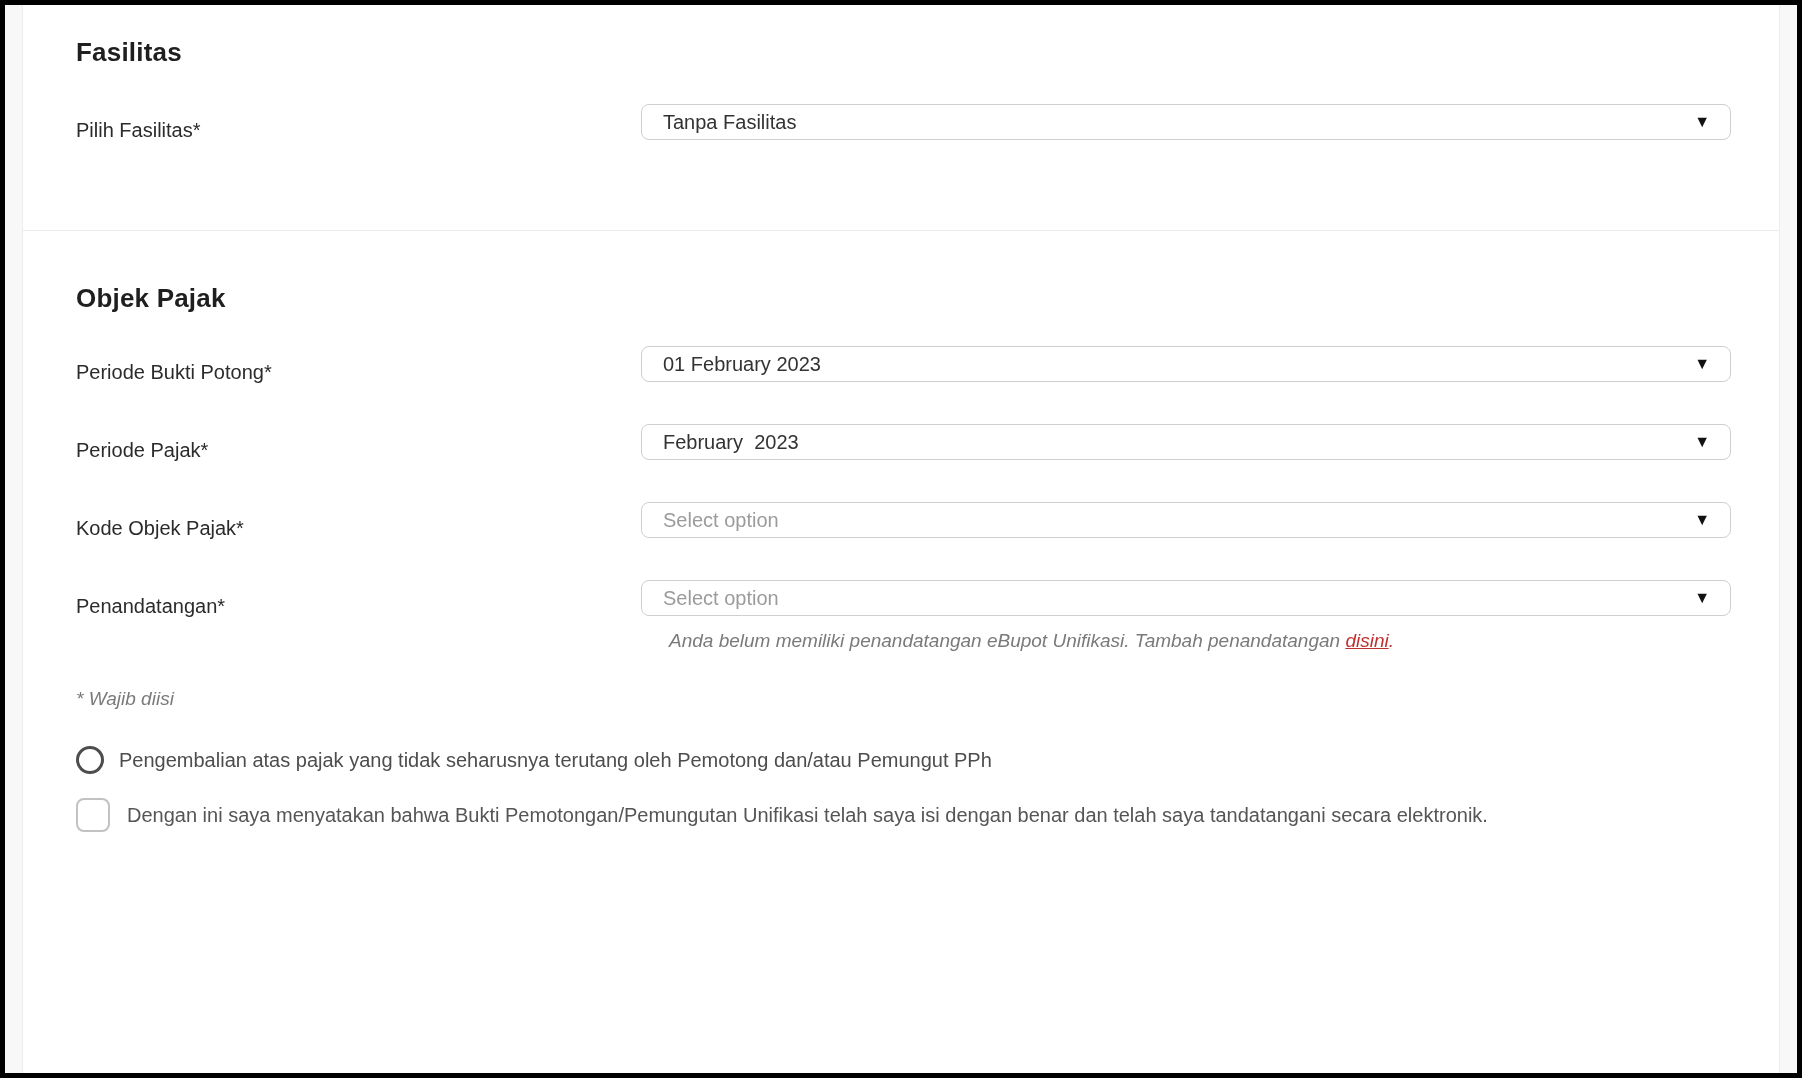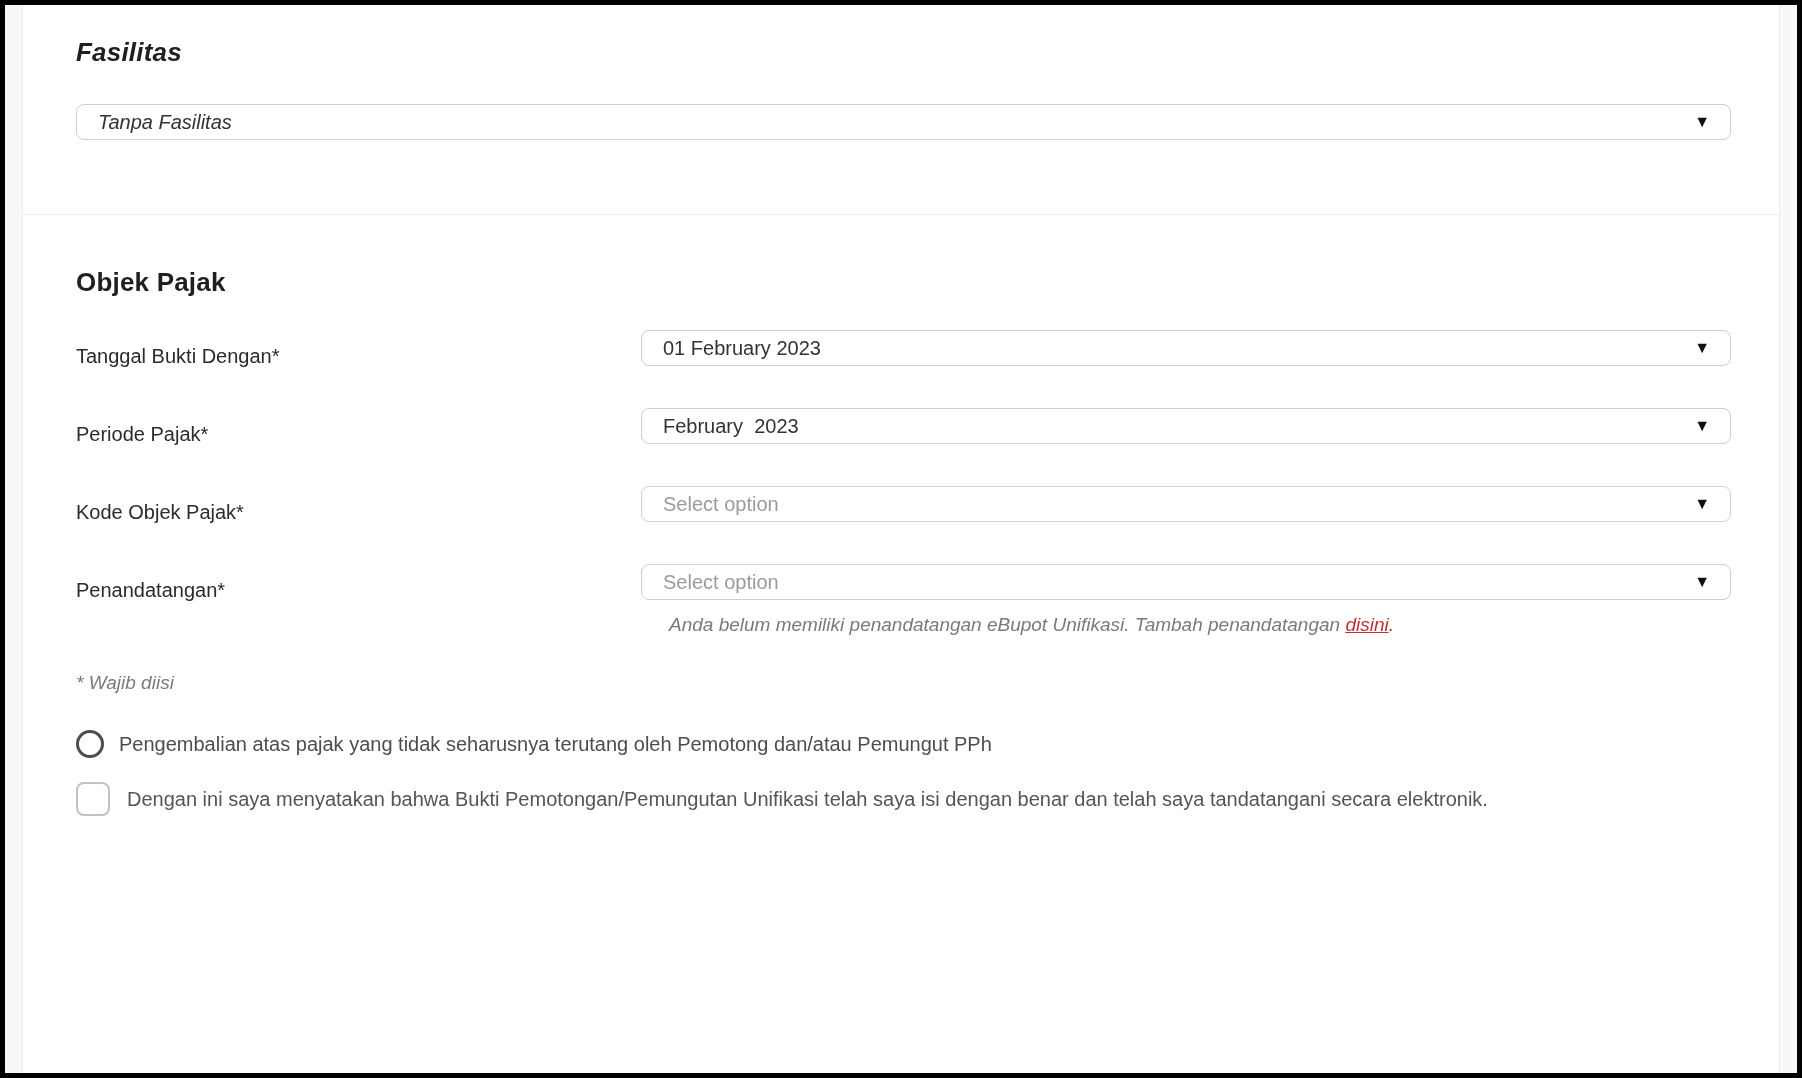--- a/index.html
+++ b/index.html
@@ -19,21 +19,21 @@
   .card {
     flex: 1;
     margin: 0 17px;
     background: #ffffff;
     border-left: 1px solid #ededed;
     border-right: 1px solid #ededed;
     display: flex;
     flex-direction: column;
   }
   .section { padding: 0 48px 0 53px; }
-  .sec-fasilitas { padding-top: 32px; padding-bottom: 74px; font-style: italic; }
+  .sec-fasilitas { padding-top: 32px; padding-bottom: 74px; }
   .divider { border: 0; border-top: 1px solid #ececec; margin: 0; width: 100%; }
   .sec-objek { padding-top: 52px; padding-bottom: 42px; flex: 1; }
 
   .section-title {
     margin: 0;
     font-size: 26px;
     font-weight: 700;
     color: #1f1f1f;
     letter-spacing: 0.2px;
   }
@@ -141,36 +141,37 @@
 </style>
 </head>
 <body>
 
 <div class="frame">
   <div class="card">
 
     <div class="section sec-fasilitas">
       <h2 class="section-title">Fasilitas</h2>
       <div class="form-row">
+        <div class="field-label">Pilih Fasilitas*</div>
         <div class="control-col">
           <div class="select-box">
             <span class="select-value">Tanpa Fasilitas</span>
             <span class="caret">▼</span>
           </div>
         </div>
       </div>
     </div>
 
     <hr class="divider">
 
     <div class="section sec-objek">
       <h2 class="section-title">Objek Pajak</h2>
 
       <div class="form-row first-row">
-        <div class="field-label">Tanggal Bukti Dengan*</div>
+        <div class="field-label">Periode Bukti Potong*</div>
         <div class="control-col">
           <div class="select-box">
             <span class="select-value">01 February 2023</span>
             <span class="caret">▼</span>
           </div>
         </div>
       </div>
 
       <div class="form-row">
         <div class="field-label">Periode Pajak*</div>

